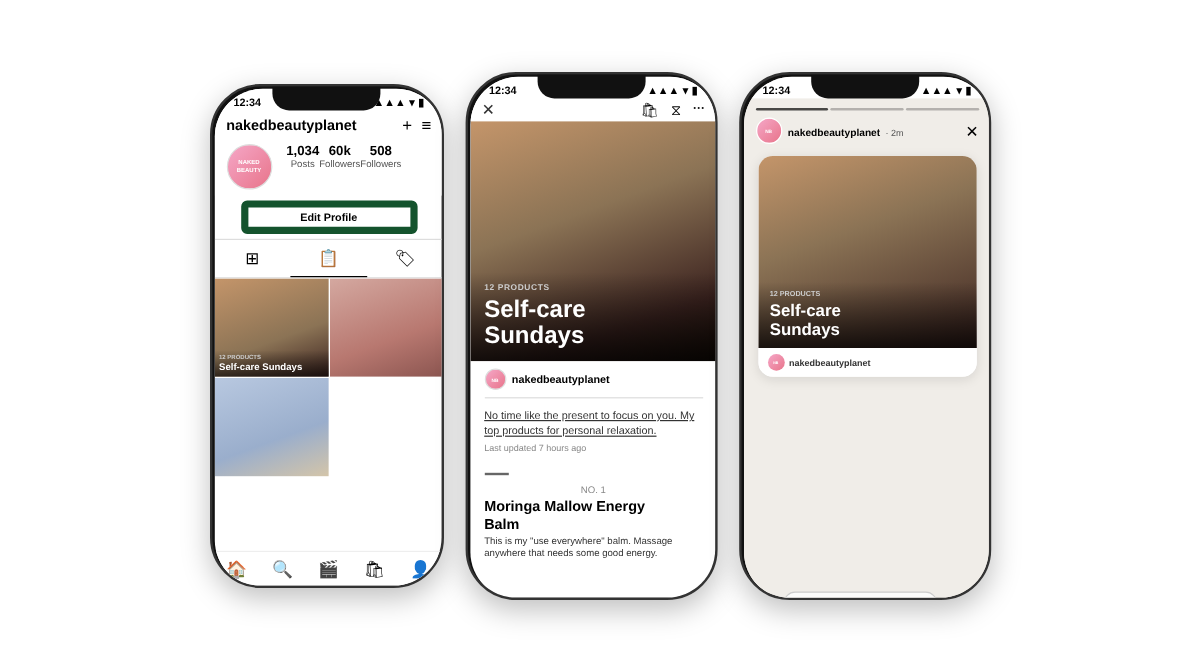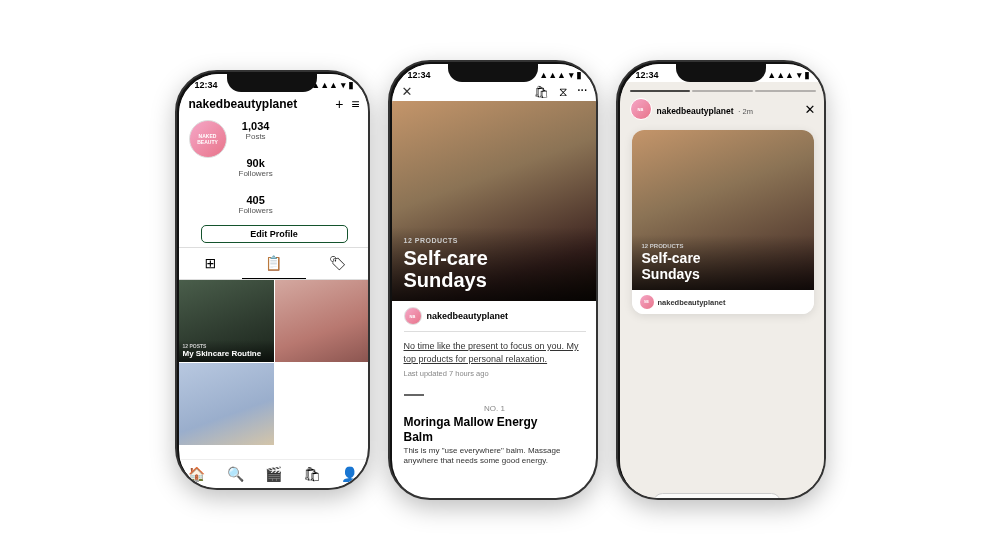--- a/index.html
+++ b/index.html
@@ -74,24 +74,23 @@
       margin-bottom: 8px;
     }
     .profile-username {
       font-size: 12px;
       font-weight: 700;
       color: #000;
     }
     .profile-top-icons { display: flex; gap: 8px; align-items: center; font-size: 14px; }
     .profile-stats {
       display: flex;
-      gap: 16px;
+      gap: 0;
       margin-left: 50px;
-      margin-bottom: 0;
-      flex-direction: column;
+      margin-bottom: 16px;
     }
     .stat-item { text-align: center; flex: 1; }
     .stat-number { font-size: 11px; font-weight: 700; color: #000; }
     .stat-label { font-size: 8px; color: #555; }
 
     .profile-avatar {
       width: 38px;
       height: 38px;
       border-radius: 50%;
       background: linear-gradient(135deg, #f5a7c7, #e8748a);
@@ -108,21 +107,21 @@
       left: 10px;
       border: 1.5px solid #ddd;
     }
     .profile-info {
       padding: 0 10px 6px;
     }
     .profile-name { font-size: 9px; font-weight: 700; color: #000; }
     .profile-bio { font-size: 8px; color: #333; line-height: 1.3; }
     .edit-profile-btn {
       margin: 4px 22px;
-      border: 1px solid #14532d;
+      border: 6px solid #14532d;
       border-radius: 5px;
       text-align: center;
       padding: 3px;
       font-size: 9px;
       font-weight: 600;
       color: #000;
       background: #fff;
     }
     .profile-tabs {
       display: flex;
@@ -378,43 +377,43 @@
           <div style="display:flex; align-items:flex-start; gap:4px;">
             <div class="profile-avatar">
               <span style="font-size:5px; font-weight:800; text-align:center; line-height:1.2;">NAKED<br>BEAUTY</span>
             </div>
             <div class="profile-stats">
               <div class="stat-item">
                 <div class="stat-number">1,034</div>
                 <div class="stat-label">Posts</div>
               </div>
               <div class="stat-item">
-                <div class="stat-number">90k</div>
+                <div class="stat-number">60k</div>
                 <div class="stat-label">Followers</div>
               </div>
               <div class="stat-item">
-                <div class="stat-number">405</div>
+                <div class="stat-number">508</div>
                 <div class="stat-label">Followers</div>
               </div>
             </div>
           </div>
         </div>
         <div class="edit-profile-btn">Edit Profile</div>
         <div class="profile-tabs">
           <div class="profile-tab">⊞</div>
           <div class="profile-tab active">📋</div>
           <div class="profile-tab">🏷</div>
         </div>
       </div>
       <div class="profile-grid">
-        <div class="grid-cell gc2">
-          <div style="width:100%;height:100%;background:linear-gradient(160deg,#4a5e4b 0%,#2d3a2e 60%,#1a241b 100%);"></div>
+        <div class="grid-cell gc1">
+          <div style="width:100%;height:100%;background:linear-gradient(160deg,#c4956a 0%,#8b7355 60%,#3d2420 100%);"></div>
           <div class="grid-overlay">
-            <div class="grid-tag">12 POSTS</div>
-            <div class="grid-title">My Skincare Routine</div>
+            <div class="grid-tag">12 PRODUCTS</div>
+            <div class="grid-title">Self-care Sundays</div>
           </div>
         </div>
         <div class="grid-cell gc3">
           <div style="width:100%;height:100%;background:linear-gradient(160deg,#d4a8a0 0%,#b87870 60%,#8b5550 100%);"></div>
         </div>
         <div class="grid-cell gc4">
           <div style="width:100%;height:100%;background:linear-gradient(160deg,#b8c8e0 0%,#9aaecc 60%,#d4c5a9 100%);"></div>
         </div>
       </div>
       <div class="bottom-nav">

